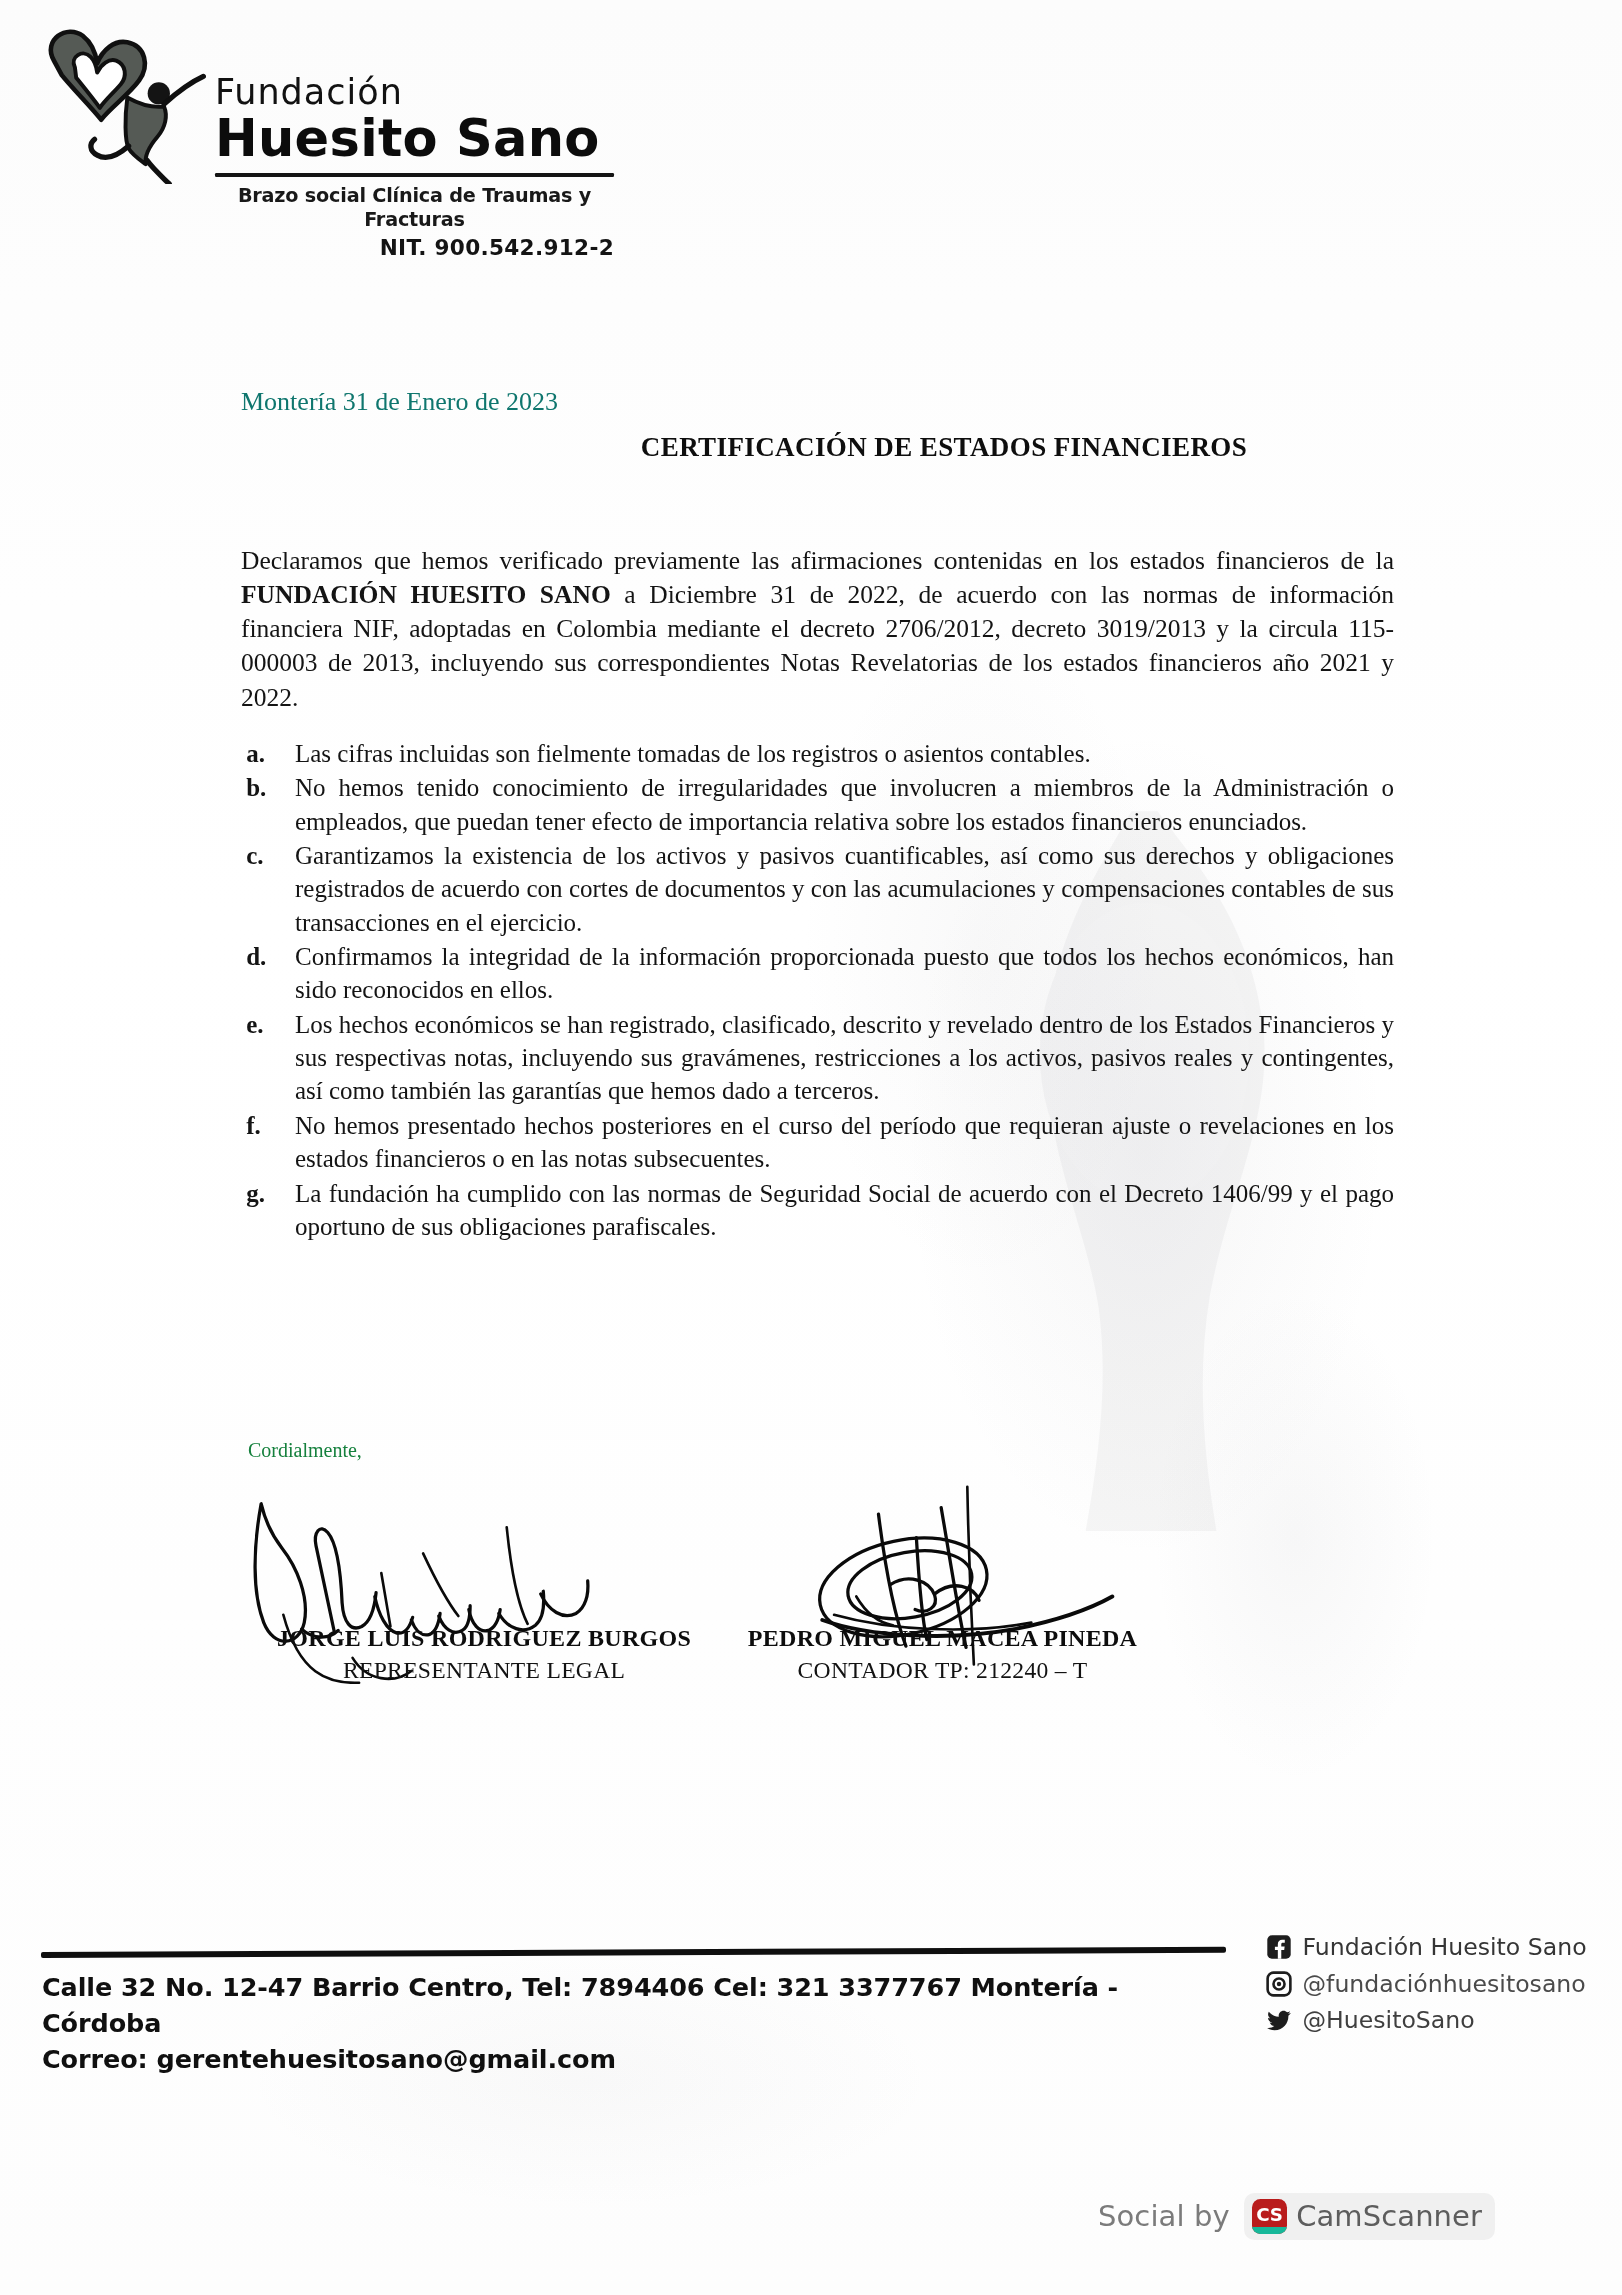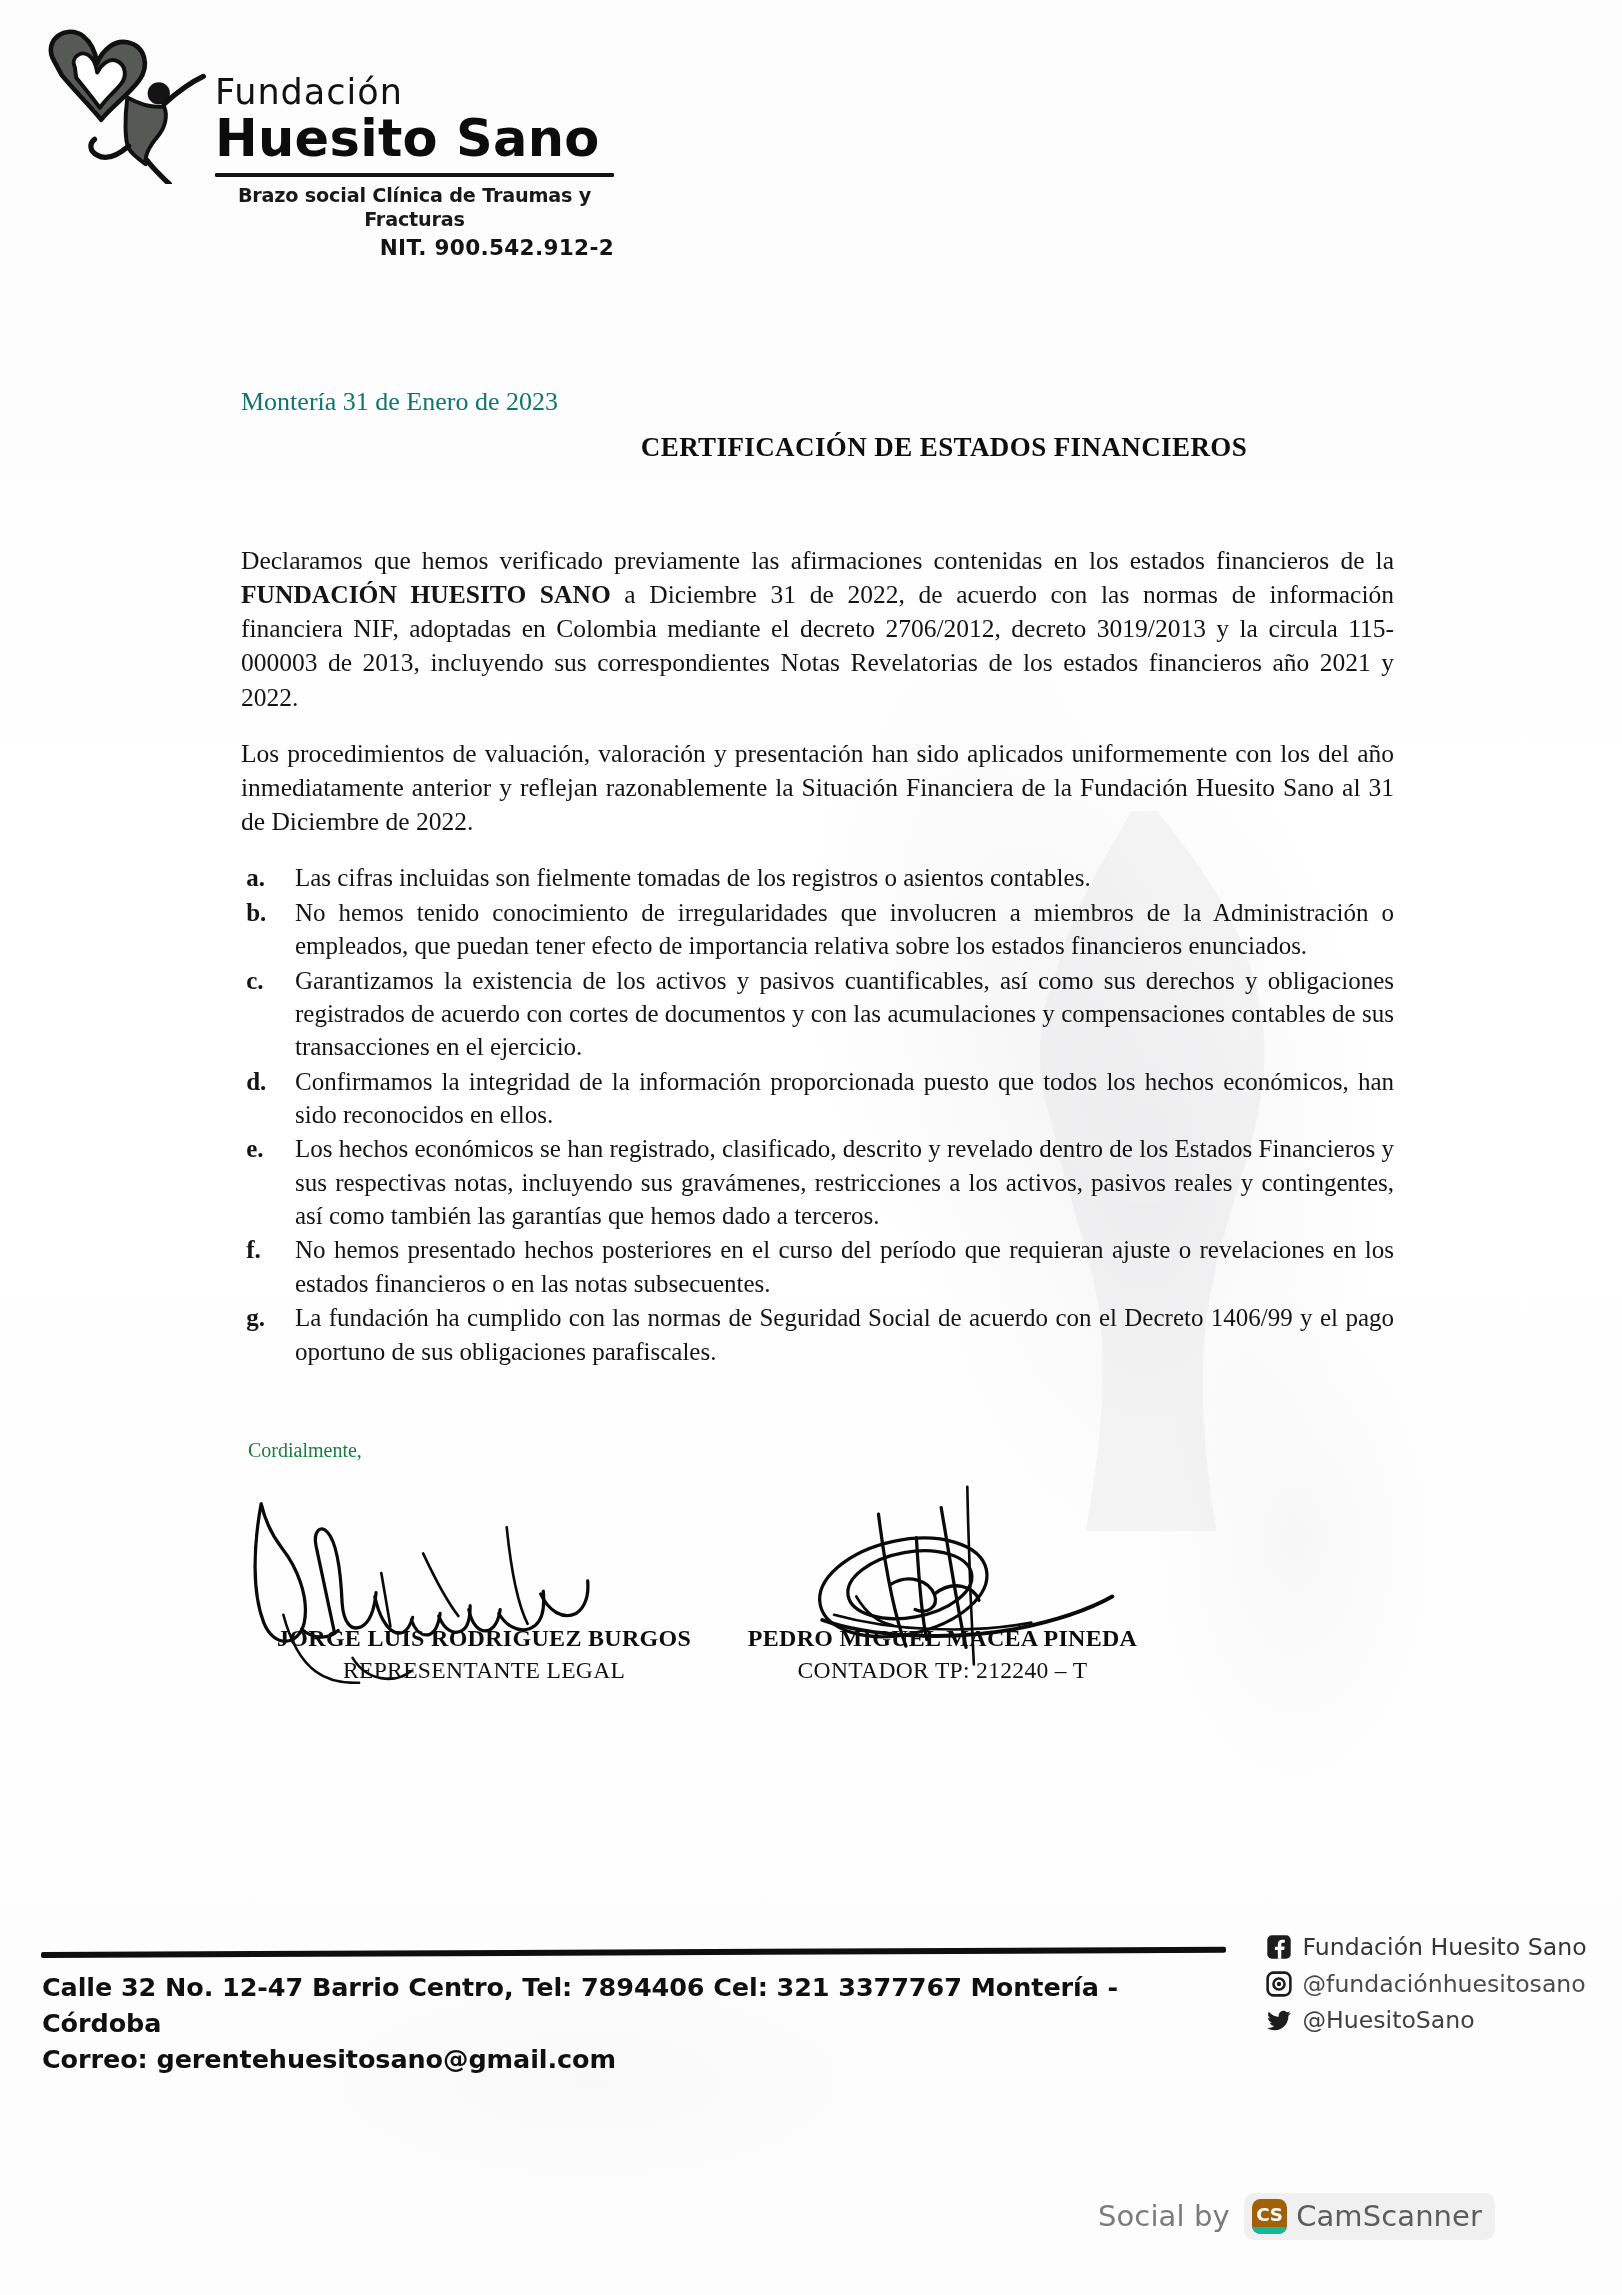--- a/index.html
+++ b/index.html
@@ -297,21 +297,21 @@
     align-items: center;
     gap: 9.2px;
     background: #f0f0f0;
     border-radius: 10.5px;
     padding: 5.9px 13px 5.9px 7.9px;
   }
   .cam-sq {
     width: 35px;
     height: 35px;
     border-radius: 8.5px;
-    background: #a16207;
+    background: #b91c1c;
     position: relative;
     overflow: hidden;
     display: flex;
     align-items: center;
     justify-content: center;
   }
   .cam-sq::after {
     content: "";
     position: absolute;
     left: 0; right: 0; bottom: 0;
@@ -380,21 +380,20 @@
     </div>
   </div>
 
   <div class="doc-date">Montería 31 de Enero de 2023</div>
   <div class="doc-title">CERTIFICACIÓN DE ESTADOS FINANCIEROS</div>
 
   <div class="body-block">
 
     <p class="para"><span>Declaramos que hemos verificado previamente las afirmaciones contenidas en los estados financieros de la </span><b>FUNDACIÓN HUESITO SANO</b><span> a Diciembre 31 de 2022, de acuerdo con las normas de información financiera NIF, adoptadas en Colombia mediante el decreto 2706/2012, decreto 3019/2013 y la circula 115-000003 de 2013, incluyendo sus correspondientes Notas Revelatorias de los estados financieros año 2021 y 2022.</span></p>
 
-    <p class="para">Los procedimientos de valuación, valoración y presentación han sido aplicados uniformemente con los del año inmediatamente anterior y reflejan razonablemente la Situación Financiera de la Fundación Huesito Sano al 31 de Diciembre de 2022.</p>
 
     <ul class="claims">
       <li class="claim">
         <span class="claim-marker">a.</span>
         <span>Las cifras incluidas son fielmente tomadas de los registros o asientos contables.</span>
       </li>
       <li class="claim">
         <span class="claim-marker">b.</span>
         <span>No hemos tenido conocimiento de irregularidades que involucren a miembros de la Administración o empleados, que puedan tener efecto de importancia relativa sobre los estados financieros enunciados.</span>
       </li>

